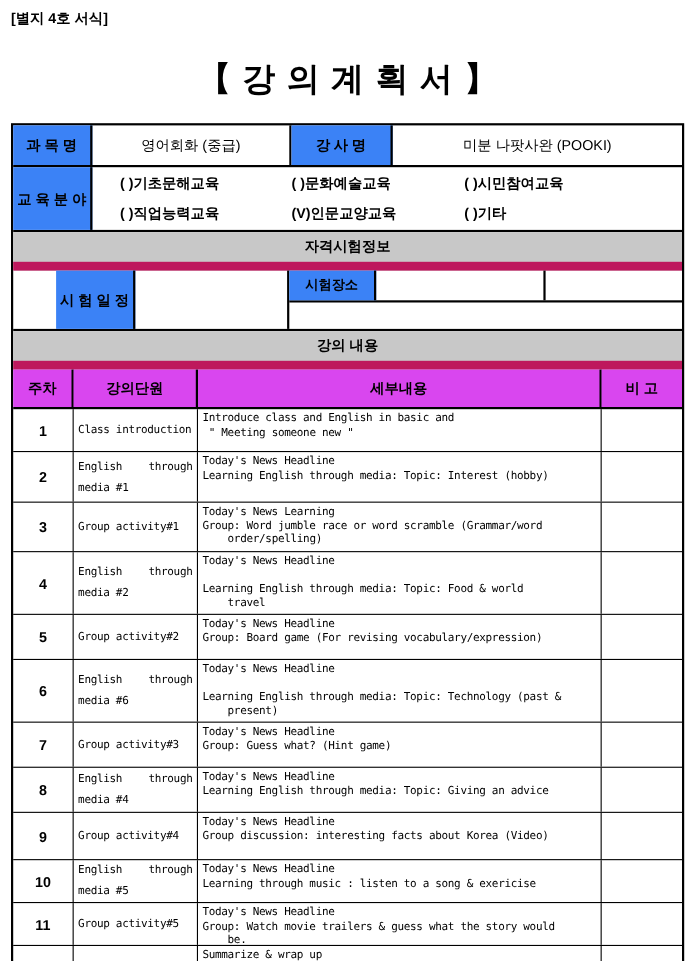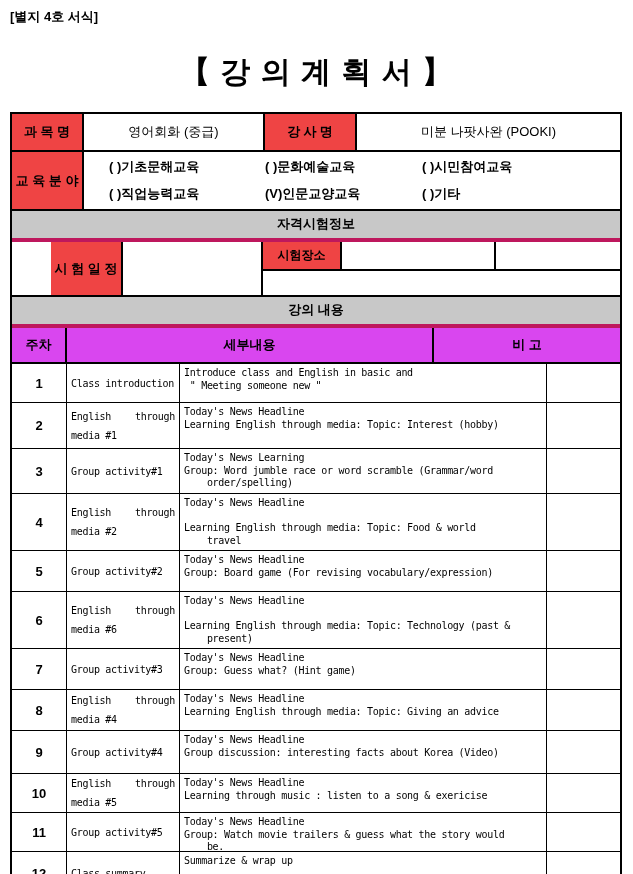--- a/index.html
+++ b/index.html
@@ -10,33 +10,33 @@
   .form-tag { position:absolute; left:10px; top:8px; font-size:13px; font-weight:bold; }
   .doc-title { position:absolute; left:0; top:52px; width:100%; text-align:center;
     font-size:30px; font-weight:bold; letter-spacing:1px; }
   .doc-table {
     position:absolute; left:10px; top:112px; width:612px;
     border:2px solid #000; box-sizing:border-box; background:#fff;
   }
   .row { display:flex; border-bottom:2px solid #000; }
   .cell { box-sizing:border-box; border-right:2px solid #000; overflow:hidden; }
   .row > .cell:last-child { border-right:none; }
-  .hdr { background:#ef4444; font-weight:bold; font-size:13px;
+  .hdr { background:#3b82f6; font-weight:bold; font-size:13px;
     display:flex; align-items:center; justify-content:center; text-align:center; }
   .val { font-size:13px; display:flex; align-items:center; justify-content:center; }
   .rowA { height:36px; }
   .w-label { width:72px; }
   .w-subj { width:181px; }
   .w-ilbl { width:92px;font-family:Liberation Serif, serif; }
   .flex1 { flex:1; }
   .rowB { height:57px; }
   .chkgrid { display:grid; grid-template-columns:156px 157px 1fr; padding-left:25px;
     align-content:space-evenly; row-gap:2px; font-size:13px; font-weight:bold; }
   .band { height:27px; line-height:26px; text-align:center; font-size:13px; font-weight:bold;
-    background:#c8c8c8; border-bottom:4px solid #be185d; }
+    background:#c8c8c8; border-bottom:8px solid #be185d; }
   .examrows { height:53px; }
   .tall { height:100%;margin-left:39px; }
   .w-exdate { width:101px; }
   .examgrid { flex:1; display:flex; flex-direction:column; }
   .exam-subrow { display:flex; border-bottom:2px solid #000; height:27px; }
   .exam-subrow.last { border-bottom:none; height:26px; }
   .exam-subrow .hdr { font-size:12px; }
   .w-exlbl { width:79px; }
   .w-exval { width:154px; }
   .w-exlbl2 { width:93px; }
@@ -98,20 +98,21 @@
           <div class="cell w-exval"></div>
           <div class="cell flex1"></div>
         </div>
       </div>
     </div>
 
     <div class="band">강의 내용</div>
 
     <div class="row colhead">
       <div class="cell hdr w-wk">주차</div>
+      <div class="cell hdr w-unit">강의단원</div>
       <div class="cell hdr w-det">세부내용</div>
       <div class="cell hdr flex1">비 고</div>
     </div>
 
     <div>
         <div class="row week" style="height: 38px;">
     <div class="cell wk-num w-wk">1</div>
     <div class="cell wk-unit w-unit">
             <div>Class introduction</div>
           </div>

